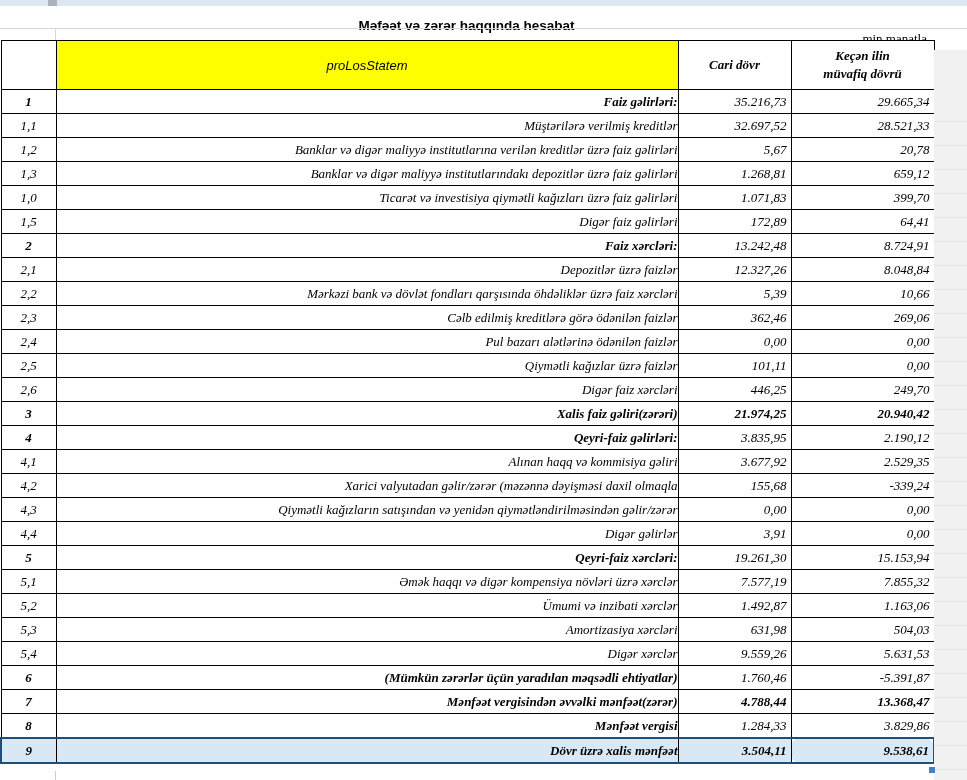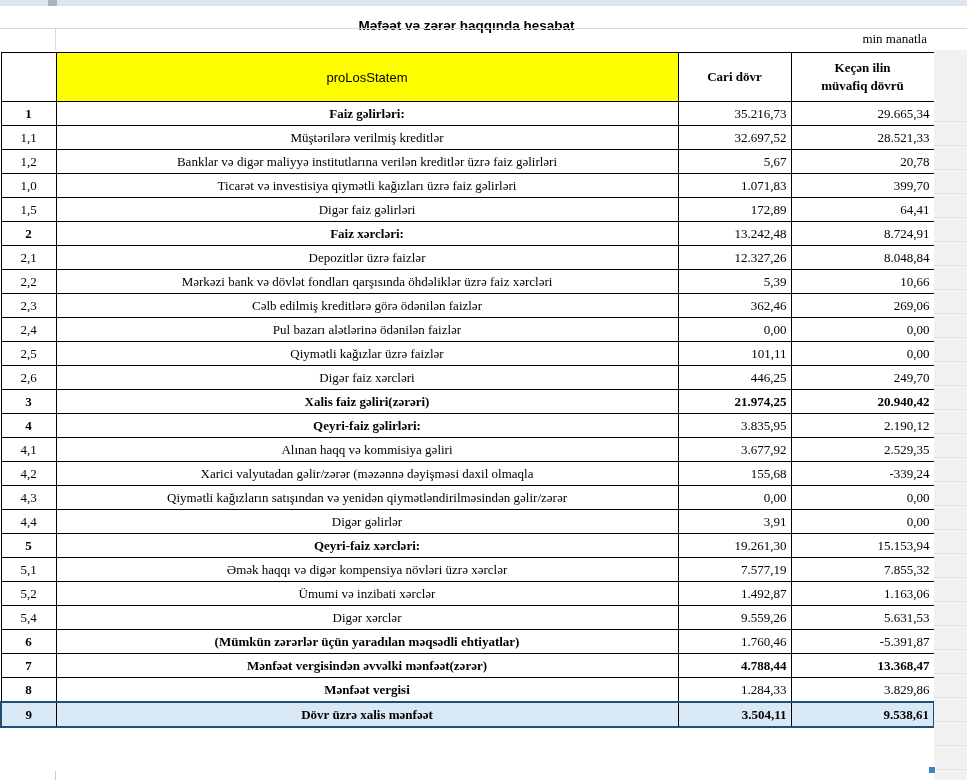--- a/index.html
+++ b/index.html
@@ -24,39 +24,39 @@
   .hline-under-title{position:absolute;top:28px;left:0;width:967px;height:1px;background:#d8d8d8;}
   .unit-row{
     position:absolute;top:29px;left:0;width:927px;height:20px;
     display:flex;align-items:center;justify-content:flex-end;
     font-weight:normal;font-size:13px;
   }
   .vline-a{position:absolute;top:28px;left:55px;width:1px;height:22px;background:#d8d8d8;}
   .vline-b{position:absolute;top:771px;left:55px;width:1px;height:9px;background:#c9cdd2;}
 
   table.pl{
-    position:absolute;top:52px;left:0;width:933px;
-    border-collapse:collapse;table-layout:fixed;
+    position:absolute;top:40px;left:0;width:933px;
+    border-collapse:collapse;table-layout:fixed;font-style:italic;
   }
   table.pl th, table.pl td{border:1px solid #000;overflow:hidden;white-space:nowrap;}
   thead th{height:46px;vertical-align:middle;text-align:center;background:#fff;}
   th.name-header{background:var(--accent-yellow);font-family:"Liberation Sans", sans-serif;font-weight:normal;font-size:13px;}
   th.col-header{font-weight:bold;font-size:13px;line-height:1.35;}
   tbody td{height:23px;font-size:13px;vertical-align:middle;padding:0;background:#fff;}
   td.c-no{text-align:center;}
-  td.c-label{text-align:center;}
+  td.c-label{text-align:right;}
   td.c-num{text-align:right;padding-right:4px;}
   .bold{font-weight:bold;}
   tr.hl td{
     background:var(--highlight-fill);
     border-top:2px solid var(--selection-border);
     border-bottom:2px solid var(--selection-border);
   }
   tr.hl td:first-child{border-left:2px solid var(--selection-border);}
-  tr.hl td:last-child{border-right:2px solid var(--selection-border);}
+  tr.hl td:last-child{border-right:2px solid var(--selection-border);border-radius:9px;}
 
   .right-margin-top{position:absolute;left:934px;top:50px;width:33px;height:48px;background:#f1f1f1;}
   .right-margin{
     position:absolute;left:934px;top:98px;width:33px;height:682px;
     background:repeating-linear-gradient(to bottom,#f1f1f1 0 23px,#e2e2e2 23px 24px);
   }
   .fill-handle{
     position:absolute;left:928px;top:766px;width:8px;height:8px;box-sizing:border-box;
     background:var(--handle-fill);border:1px solid #ffffff;
   }
@@ -103,20 +103,26 @@
     <td class="c-num">32.697,52</td>
     <td class="c-num">28.521,33</td>
   </tr>
       <tr>
     <td class="c-no">1,2</td>
     <td class="c-label">Banklar və digər maliyyə institutlarına verilən kreditlər üzrə faiz gəlirləri</td>
     <td class="c-num">5,67</td>
     <td class="c-num">20,78</td>
   </tr>
       <tr>
+    <td class="c-no">1,3</td>
+    <td class="c-label">Banklar və digər maliyyə institutlarındakı depozitlər üzrə faiz gəlirləri</td>
+    <td class="c-num">1.268,81</td>
+    <td class="c-num">659,12</td>
+  </tr>
+      <tr>
     <td class="c-no">1,0</td>
     <td class="c-label">Ticarət və investisiya qiymətli kağızları üzrə faiz gəlirləri</td>
     <td class="c-num">1.071,83</td>
     <td class="c-num">399,70</td>
   </tr>
       <tr>
     <td class="c-no">1,5</td>
     <td class="c-label">Digər faiz gəlirləri</td>
     <td class="c-num">172,89</td>
     <td class="c-num">64,41</td>
@@ -209,20 +215,26 @@
     <td class="c-no">5,1</td>
     <td class="c-label">Əmək haqqı və digər kompensiya növləri üzrə xərclər</td>
     <td class="c-num">7.577,19</td>
     <td class="c-num">7.855,32</td>
   </tr>
       <tr>
     <td class="c-no">5,2</td>
     <td class="c-label">Ümumi və inzibati xərclər</td>
     <td class="c-num">1.492,87</td>
     <td class="c-num">1.163,06</td>
+  </tr>
+      <tr>
+    <td class="c-no">5,3</td>
+    <td class="c-label">Amortizasiya xərcləri</td>
+    <td class="c-num">631,98</td>
+    <td class="c-num">504,03</td>
   </tr>
       <tr>
     <td class="c-no">5,4</td>
     <td class="c-label">Digər xərclər</td>
     <td class="c-num">9.559,26</td>
     <td class="c-num">5.631,53</td>
   </tr>
       <tr>
     <td class="c-no bold">6</td>
     <td class="c-label bold">(Mümkün zərərlər üçün yaradılan məqsədli ehtiyatlar)</td>

